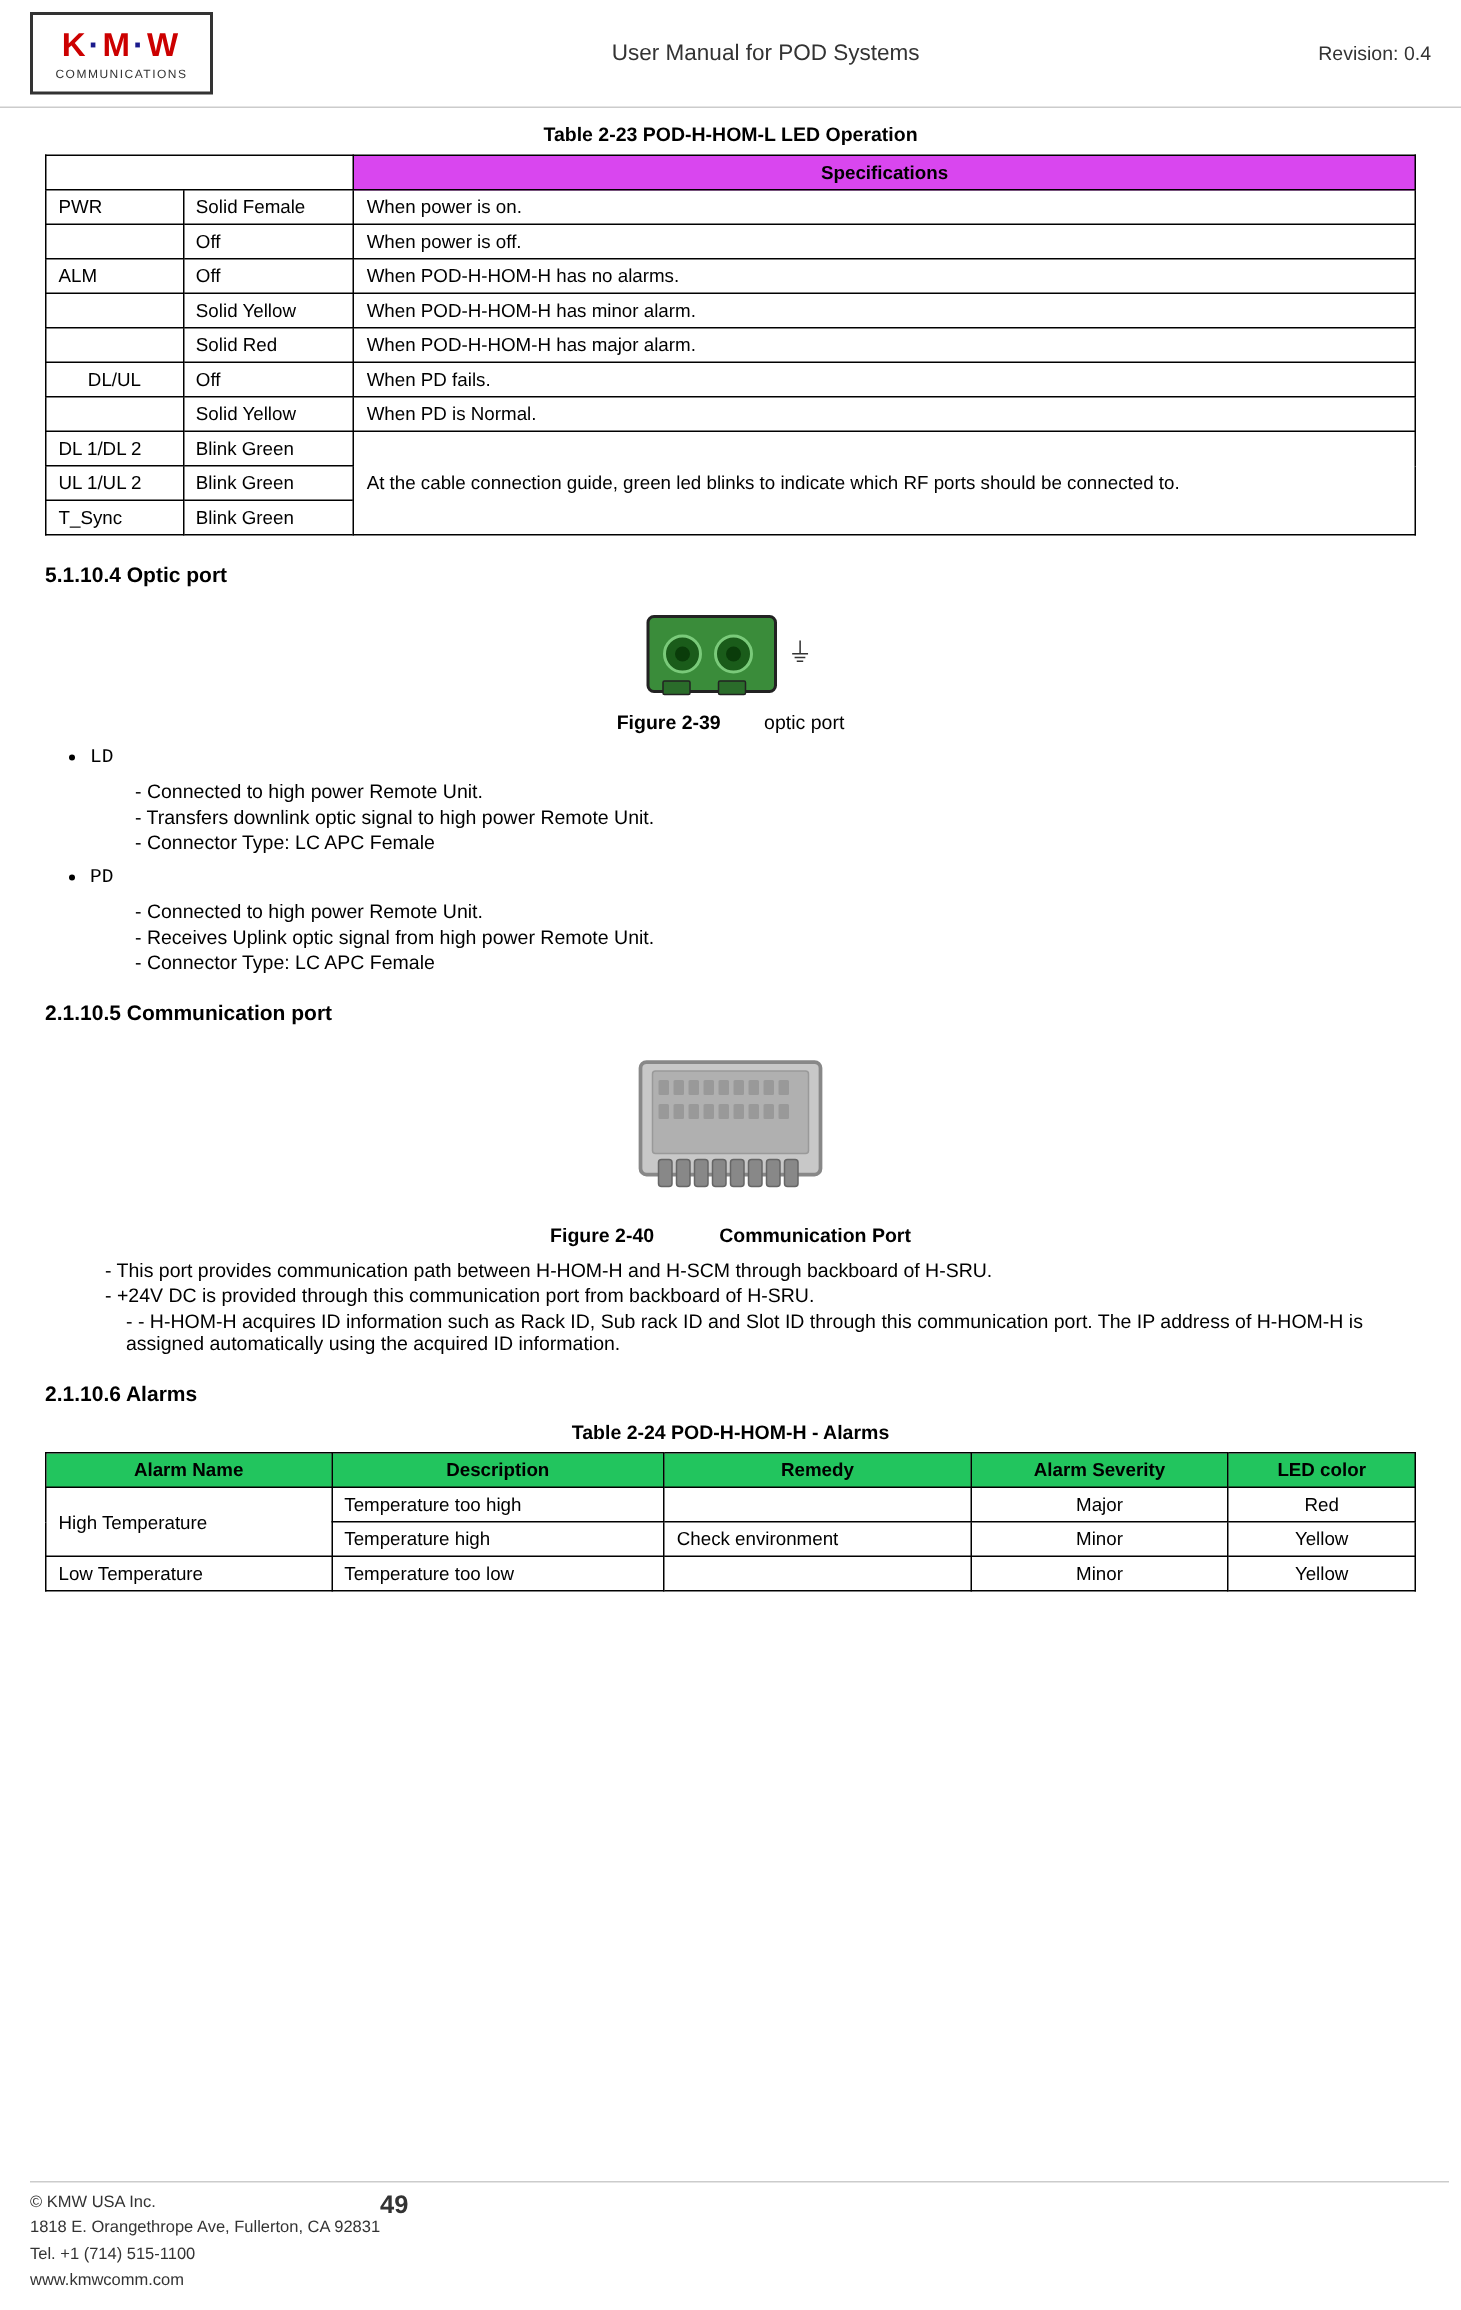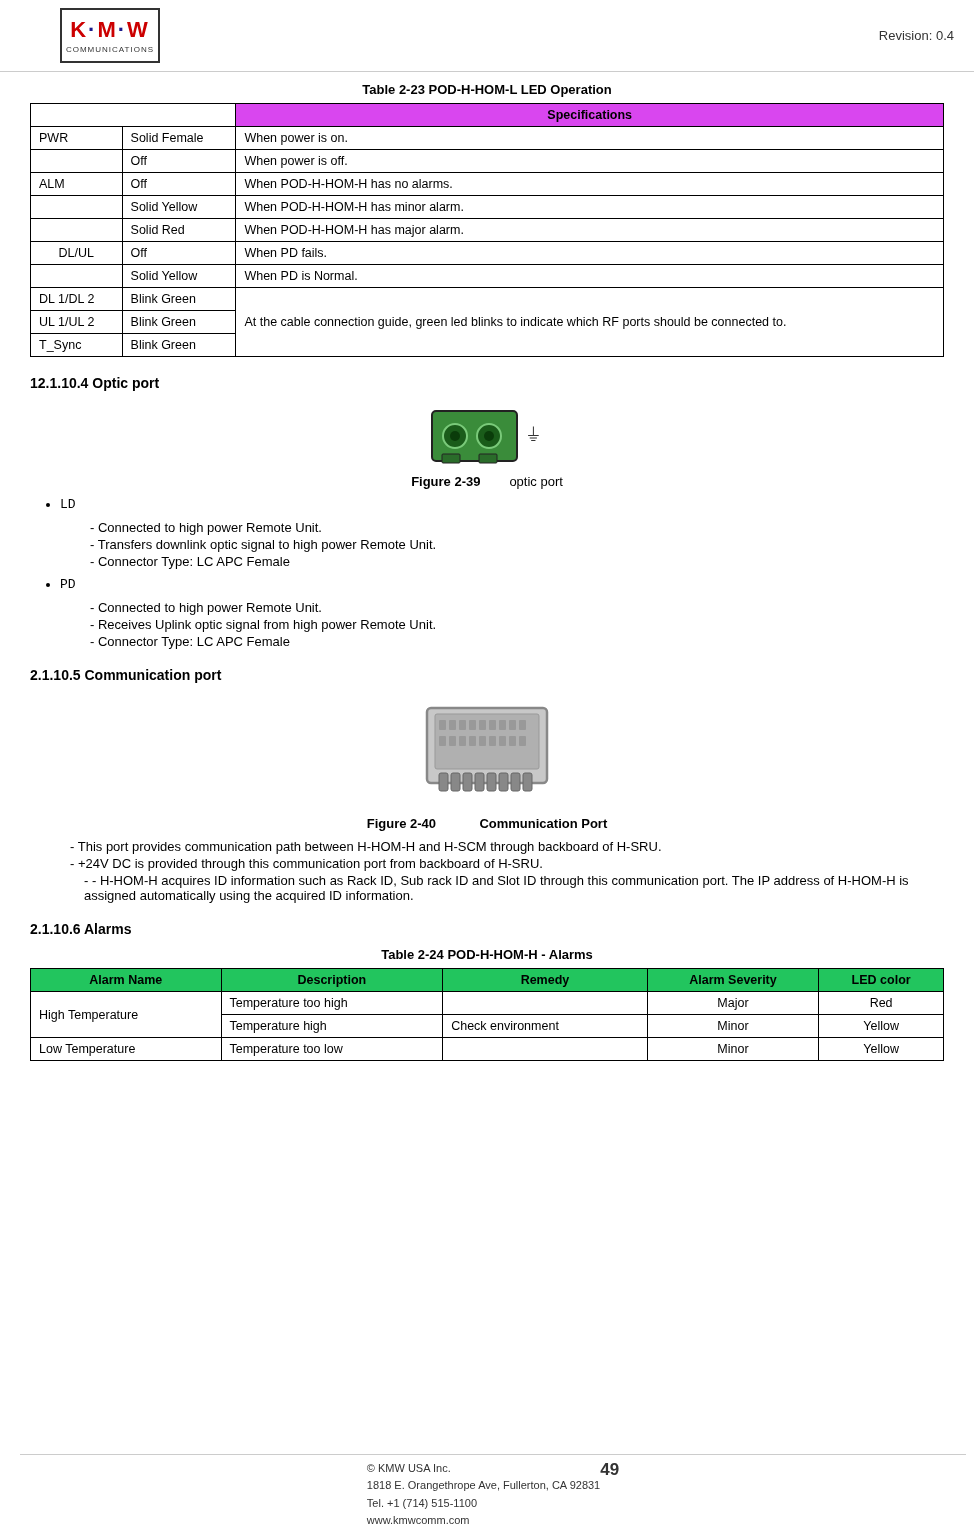--- a/index.html
+++ b/index.html
@@ -20,29 +20,28 @@
       justify-content: space-between;
       padding: 8px 20px;
       border-bottom: 1px solid #ccc;
     }
     .logo-area {
       display: flex;
       flex-direction: column;
       align-items: center;
     }
     .logo-box {
-      width: 100px;
+      width: 122px;
       height: 55px;
       border: 2px solid #333;
       display: flex;
       flex-direction: column;
       align-items: center;
       justify-content: center;
       position: relative;
-      margin-left: 40px;
     }
     .logo-kmw {
       font-size: 22px;
       font-weight: bold;
       letter-spacing: 2px;
       color: #1a1a8c;
     }
     .logo-kmw span { color: #c00; }
     .logo-comm {
       font-size: 8px;
@@ -138,21 +137,21 @@
       font-size: 12.5px;
     }
 
     
     .footer {
       position: absolute;
       bottom: 10px;
       left: 20px;
       right: 8px;
       display: flex;
-      justify-content: center;
+      justify-content: flex-start;
       font-size: 11px;
       color: #333;
       border-top: 1px solid #ccc;
       padding-top: 5px;
     }
     .footer-left { line-height: 1.6; }
     .footer-right { font-size: 17px; font-weight: bold; }
     .center { text-align: center; }
   </style>
 </head>
@@ -160,20 +159,21 @@
 
 <div class="header">
   <div class="logo-area">
     <div class="logo-box">
       <div class="logo-kmw">
         <span>K</span>·<span>M</span>·<span>W</span>
       </div>
       <div class="logo-comm">COMMUNICATIONS</div>
     </div>
   </div>
+  <div class="header-title">User Manual for POD Systems</div>
   <div class="header-revision">Revision: 0.4</div>
 </div>
 
 <div class="content">
 
   <div class="table-caption">Table 2-23    POD-H-HOM-L LED Operation</div>
 
   <table>
     <thead>
       <tr>
@@ -226,21 +226,21 @@
         <td>UL 1/UL 2</td>
         <td>Blink Green</td>
       </tr>
       <tr>
         <td>T_Sync</td>
         <td>Blink Green</td>
       </tr>
     </tbody>
   </table>
 
-  <div class="section-heading">12.1.10.4 Optic port</div>
+  <div class="section-heading">5.1.10.4 Optic port</div>
 
   <div class="figure-area">
     <div>
       
       <svg width="120" height="60">
 
         <rect x="5" y="5" width="85" height="50" rx="4" ry="4" fill="#3a8c3a" stroke="#222" stroke-width="2"></rect>
 
         <circle cx="28" cy="30" r="12" fill="#1a5c1a" stroke="#7aca7a" stroke-width="2"></circle>
         <circle cx="28" cy="30" r="5" fill="#0a3c0a"></circle>

